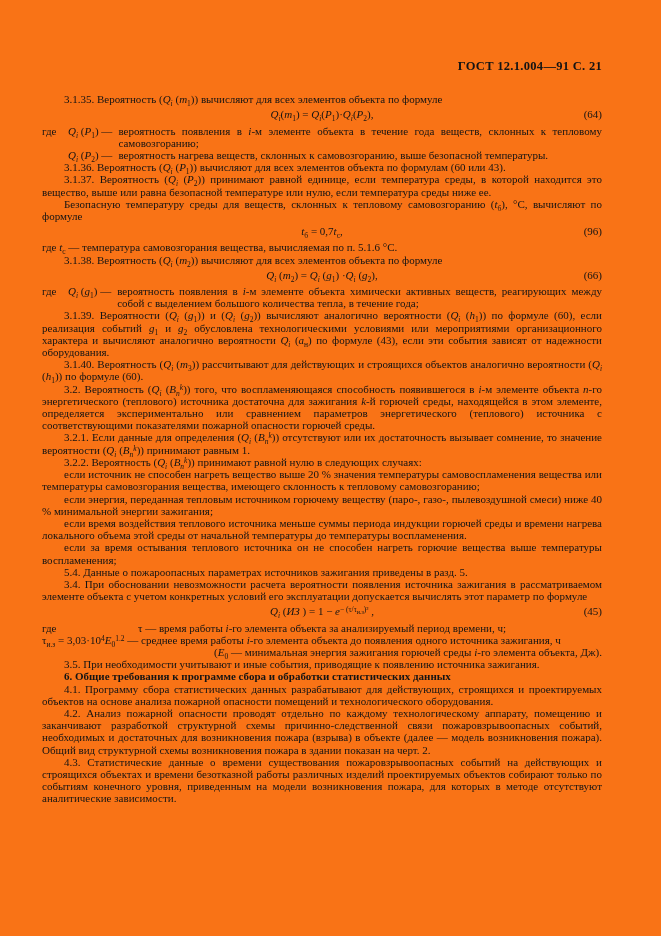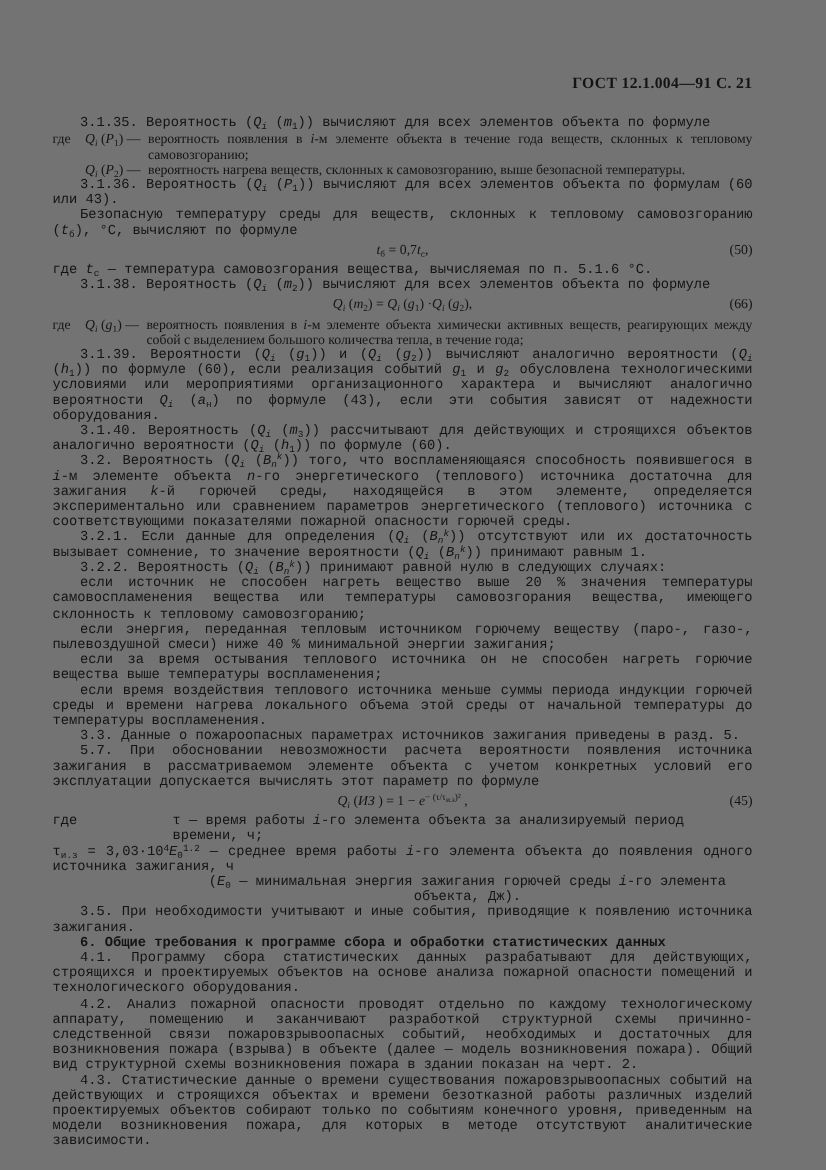--- a/index.html
+++ b/index.html
@@ -1,97 +1,99 @@
 <!DOCTYPE html>
 <html><head>
 <meta charset="utf-8">
 <style>
   html,body{margin:0;padding:0;background:#ffffff;}
   .page{
     position:relative;
     width:661px;height:936px;
-    background:#737373;
+    background:#f97316;
     color:#141414;
     font-family:"Liberation Serif","DejaVu Serif",serif;
     font-size:11px;
     line-height:12.2px;
     overflow:hidden;
   }
   .content{
     position:absolute;left:42px;top:60px;width:560px;
   }
   .doc-header{
     text-align:right;
     font-weight:bold;
     font-size:12.5px;
     letter-spacing:.3px;
     margin:0 0 21px 0;
   }
-  p{margin:0;font-family:Liberation Mono, monospace;}
+  p{margin:0;}
   .para{text-indent:22px;text-align:justify;}
   .flush{text-indent:0;text-align:justify;}
   .h{text-indent:22px;font-weight:bold;text-align:justify;}
   .formula{
     position:relative;
     text-align:center;
     margin:3px 0 4px 0;
   }
   .formula .fnum{position:absolute;right:0;top:0;}
   .def{display:flex;}
   .def .dlead{flex:0 0 26px;}
   .def .dterm{flex:0 0 auto;padding-right:6px;white-space:nowrap;}
   .def .dtext{flex:1 1 auto;text-align:justify;}
   .tau1{position:relative;padding-left:96px;text-align:left;}
   .tau1 .wlab{position:absolute;left:0;top:0;}
-  .tauE{padding-left:104px;text-align:center;}
+  .tauE{padding-left:104px;text-align:right;}
   sub,sup{font-size:7.5px;line-height:0;}
   sub{vertical-align:-2.5px;}
   sup{vertical-align:3.5px;}
   sup sub{font-size:6px;vertical-align:-1.5px;}
 </style>
 </head>
 <body>
 
 <div class="page">
   <div class="content">
     <div class="doc-header">ГОСТ 12.1.004—91 С. 21</div>
     <div id="doc-body">
         <p class="para">3.1.35. Вероятность (<i>Q<sub>i</sub></i> (<i>m</i><sub>1</sub>)) вычисляют для всех элементов объекта по формуле</p>
+        <div class="formula"><span class="fexpr"><i>Q<sub>i</sub></i>(<i>m</i><sub>1</sub>) = <i>Q<sub>i</sub></i>(<i>P</i><sub>1</sub>)·<i>Q<sub>i</sub></i>(<i>P</i><sub>2</sub>),</span><span class="fnum">(64)</span></div>
         <div class="def">
           <span class="dlead">где</span>
           <span class="dterm"><i>Q<sub>i</sub></i> (<i>P</i><sub>1</sub>) —</span>
           <span class="dtext">вероятность появления в <i>i</i>-м элементе объекта в течение года веществ, склонных к тепловому самовозгоранию;</span>
         </div>
         <div class="def">
           <span class="dlead"></span>
           <span class="dterm"><i>Q<sub>i</sub></i> (<i>P</i><sub>2</sub>) —</span>
           <span class="dtext">вероятность нагрева веществ, склонных к самовозгоранию, выше безопасной температуры.</span>
         </div>
         <p class="para">3.1.36. Вероятность (<i>Q<sub>i</sub></i> (<i>P</i><sub>1</sub>)) вычисляют для всех элементов объекта по формулам (60 или 43).</p>
+        <p class="para">3.1.37. Вероятность (<i>Q<sub>i</sub></i> (<i>P</i><sub>2</sub>)) принимают равной единице, если температура среды, в которой находится это вещество, выше или равна безопасной температуре или нулю, если температура среды ниже ее.</p>
         <p class="para">Безопасную температуру среды для веществ, склонных к тепловому самовозгоранию (<i>t</i><sub>б</sub>), °С, вычисляют по формуле</p>
-        <div class="formula"><span class="fexpr"><i>t</i><sub>б</sub> = 0,7<i>t</i><sub>с</sub>,</span><span class="fnum">(50)</span></div>
+        <div class="formula"><span class="fexpr"><i>t</i><sub>б</sub> = 0,7<i>t</i><sub>с</sub>,</span><span class="fnum">(96)</span></div>
         <p class="flush">где <i>t</i><sub>с</sub> — температура самовозгорания вещества, вычисляемая по п. 5.1.6 °С.</p>
         <p class="para">3.1.38. Вероятность (<i>Q<sub>i</sub></i> (<i>m</i><sub>2</sub>)) вычисляют для всех элементов объекта по формуле</p>
         <div class="formula"><span class="fexpr"><i>Q<sub>i</sub></i> (<i>m</i><sub>2</sub>) = <i>Q<sub>i</sub></i> (<i>g</i><sub>1</sub>) ·<i>Q<sub>i</sub></i> (<i>g</i><sub>2</sub>),</span><span class="fnum">(66)</span></div>
         <div class="def">
           <span class="dlead">где</span>
           <span class="dterm"><i>Q<sub>i</sub></i> (<i>g</i><sub>1</sub>) —</span>
           <span class="dtext">вероятность появления в <i>i</i>-м элементе объекта химически активных веществ, реагирующих между собой с выделением большого количества тепла, в течение года;</span>
         </div>
         <p class="para">3.1.39. Вероятности (<i>Q<sub>i</sub></i> (<i>g</i><sub>1</sub>)) и (<i>Q<sub>i</sub></i> (<i>g</i><sub>2</sub>)) вычисляют аналогично вероятности (<i>Q<sub>i</sub></i> (<i>h</i><sub>1</sub>)) по формуле (60), если реализация событий <i>g</i><sub>1</sub> и <i>g</i><sub>2</sub> обусловлена технологическими условиями или мероприятиями организационного характера и вычисляют аналогично вероятности <i>Q<sub>i</sub></i> (<i>a</i><sub>н</sub>) по формуле (43), если эти события зависят от надежности оборудования.</p>
         <p class="para">3.1.40. Вероятность (<i>Q<sub>i</sub></i> (<i>m</i><sub>3</sub>)) рассчитывают для действующих и строящихся объектов аналогично вероятности (<i>Q<sub>i</sub></i> (<i>h</i><sub>1</sub>)) по формуле (60).</p>
         <p class="para">3.2. Вероятность (<i>Q<sub>i</sub></i> (<i>B<sub>n</sub><sup>k</sup></i>)) того, что воспламеняющаяся способность появившегося в <i>i</i>-м элементе объекта <i>n</i>-го энергетического (теплового) источника достаточна для зажигания <i>k</i>-й горючей среды, находящейся в этом элементе, определяется экспериментально или сравнением параметров энергетического (теплового) источника с соответствующими показателями пожарной опасности горючей среды.</p>
         <p class="para">3.2.1. Если данные для определения (<i>Q<sub>i</sub></i> (<i>B<sub>n</sub><sup>k</sup></i>)) отсутствуют или их достаточность вызывает сомнение, то значение вероятности (<i>Q<sub>i</sub></i> (<i>B<sub>n</sub><sup>k</sup></i>)) принимают равным 1.</p>
         <p class="para">3.2.2. Вероятность (<i>Q<sub>i</sub></i> (<i>B<sub>n</sub><sup>k</sup></i>)) принимают равной нулю в следующих случаях:</p>
         <p class="para">если источник не способен нагреть вещество выше 20 % значения температуры самовоспламенения вещества или температуры самовозгорания вещества, имеющего склонность к тепловому самовозгоранию;</p>
         <p class="para">если энергия, переданная тепловым источником горючему веществу (паро-, газо-, пылевоздушной смеси) ниже 40 % минимальной энергии зажигания;</p>
+        <p class="para">если время воздействия теплового источника меньше суммы периода индукции горючей среды и времени нагрева локального объема этой среды от начальной температуры до температуры воспламенения.</p>
         <p class="para">если за время остывания теплового источника он не способен нагреть горючие вещества выше температуры воспламенения;</p>
-        <p class="para">если время воздействия теплового источника меньше суммы периода индукции горючей среды и времени нагрева локального объема этой среды от начальной температуры до температуры воспламенения.</p>
-        <p class="para">3.3. Данные о пожароопасных параметрах источников зажигания приведены в разд. 5.</p>
-        <p class="para">5.7. При обосновании невозможности расчета вероятности появления источника зажигания в рассматриваемом элементе объекта с учетом конкретных условий его эксплуатации допускается вычислять этот параметр по формуле</p>
+        <p class="para">5.4. Данные о пожароопасных параметрах источников зажигания приведены в разд. 5.</p>
+        <p class="para">3.4. При обосновании невозможности расчета вероятности появления источника зажигания в рассматриваемом элементе объекта с учетом конкретных условий его эксплуатации допускается вычислять этот параметр по формуле</p>
         <div class="formula"><span class="fexpr"><i>Q<sub>i</sub></i> (<i>ИЗ</i> ) = 1 − <i>e</i><sup>− (τ/τ<sub>и.з</sub>)²</sup> ,</span><span class="fnum">(45)</span></div>
         <p class="tau1"><span class="wlab">где</span>τ — время работы <i>i</i>-го элемента объекта за анализируемый период времени, ч;</p>
         <p class="flush">τ<sub>и.з</sub> = 3,03·10<sup>4</sup><i>E</i><sub>0</sub><sup>1.2</sup> — среднее время работы <i>i</i>-го элемента объекта до появления одного источника зажигания, ч</p>
         <p class="tauE">(<i>E</i><sub>0</sub> — минимальная энергия зажигания горючей среды <i>i</i>-го элемента объекта, Дж).</p>
         <p class="para">3.5. При необходимости учитывают и иные события, приводящие к появлению источника зажигания.</p>
         <p class="h">6. Общие требования к программе сбора и обработки статистических данных</p>
         <p class="para">4.1. Программу сбора статистических данных разрабатывают для действующих, строящихся и проектируемых объектов на основе анализа пожарной опасности помещений и технологического оборудования.</p>
         <p class="para">4.2. Анализ пожарной опасности проводят отдельно по каждому технологическому аппарату, помещению и заканчивают разработкой структурной схемы причинно-следственной связи пожаровзрывоопасных событий, необходимых и достаточных для возникновения пожара (взрыва) в объекте (далее — модель возникновения пожара). Общий вид структурной схемы возникновения пожара в здании показан на черт. 2.</p>
         <p class="para">4.3. Статистические данные о времени существования пожаровзрывоопасных событий на действующих и строящихся объектах и времени безотказной работы различных изделий проектируемых объектов собирают только по событиям конечного уровня, приведенным на модели возникновения пожара, для которых в методе отсутствуют аналитические зависимости.</p>
       </div>

